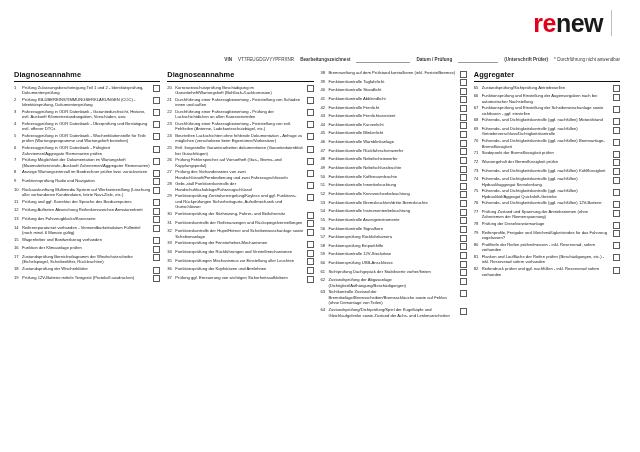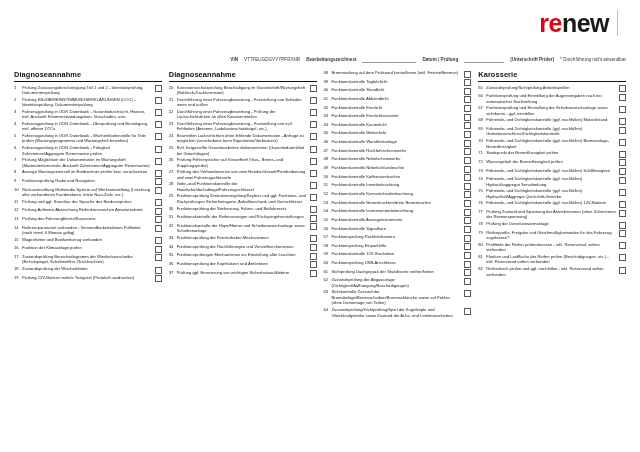--- a/index.html
+++ b/index.html
@@ -3,21 +3,21 @@
 <meta charset="utf-8">
 <style>
   html,body{margin:0;padding:0;}
   body{
     width:640px;height:452px;
     background:#ffffff;
     font-family:"Liberation Sans", sans-serif;
     color:#1a1a1a;
     overflow:hidden;
   }
-  .page{position:relative;width:640px;height:452px;box-sizing:border-box;padding:10px 14px 6px 14px;}
+  .page{position:relative;width:640px;height:452px;box-sizing:border-box;padding:10px 20px 6px 14px;}
 
   
   .header{display:flex;align-items:flex-start;justify-content:flex-end;height:44px;}
   .brandwrap{display:flex;align-items:center;gap:8px;}
   .logo{font-size:25px;font-weight:700;letter-spacing:-0.5px;line-height:1;}
   .logo .re{color:#e2001a;}
   .logo .new{color:#1a1a1a;}
   .logo-sep{width:1px;height:26px;background:#bdbdbd;}
   .brandtext{font-size:11.5px;line-height:1.15;font-weight:700;color:#1a1a1a;}
 
@@ -419,21 +419,21 @@
           </li>
         <li class="item">
             <span class="num">64</span>
             <span class="txt">Zustandsprüfung/Dichtprüfung/Spiel der Kugelköpfe und Gleichlaufgelenke sowie Zustand der Achs- und Lenkmanschetten</span>
             <span class="box"></span>
           </li>
       </ul>
     </div>
 
     <div class="col">
-      <div class="col-title">Karosserie</div>
+      <div class="col-title">Aggregater</div>
       <ul class="items">
         <li class="item">
             <span class="num">65</span>
             <span class="txt">Zustandsprüfung/Sichtprüfung Antriebswellen</span>
             <span class="box"></span>
           </li>
         <li class="item">
             <span class="num">66</span>
             <span class="txt">Funktionsprüfung und Einstellung der Augenvorgaben nach bei automatischer Nachstellung</span>
             <span class="box"></span>

